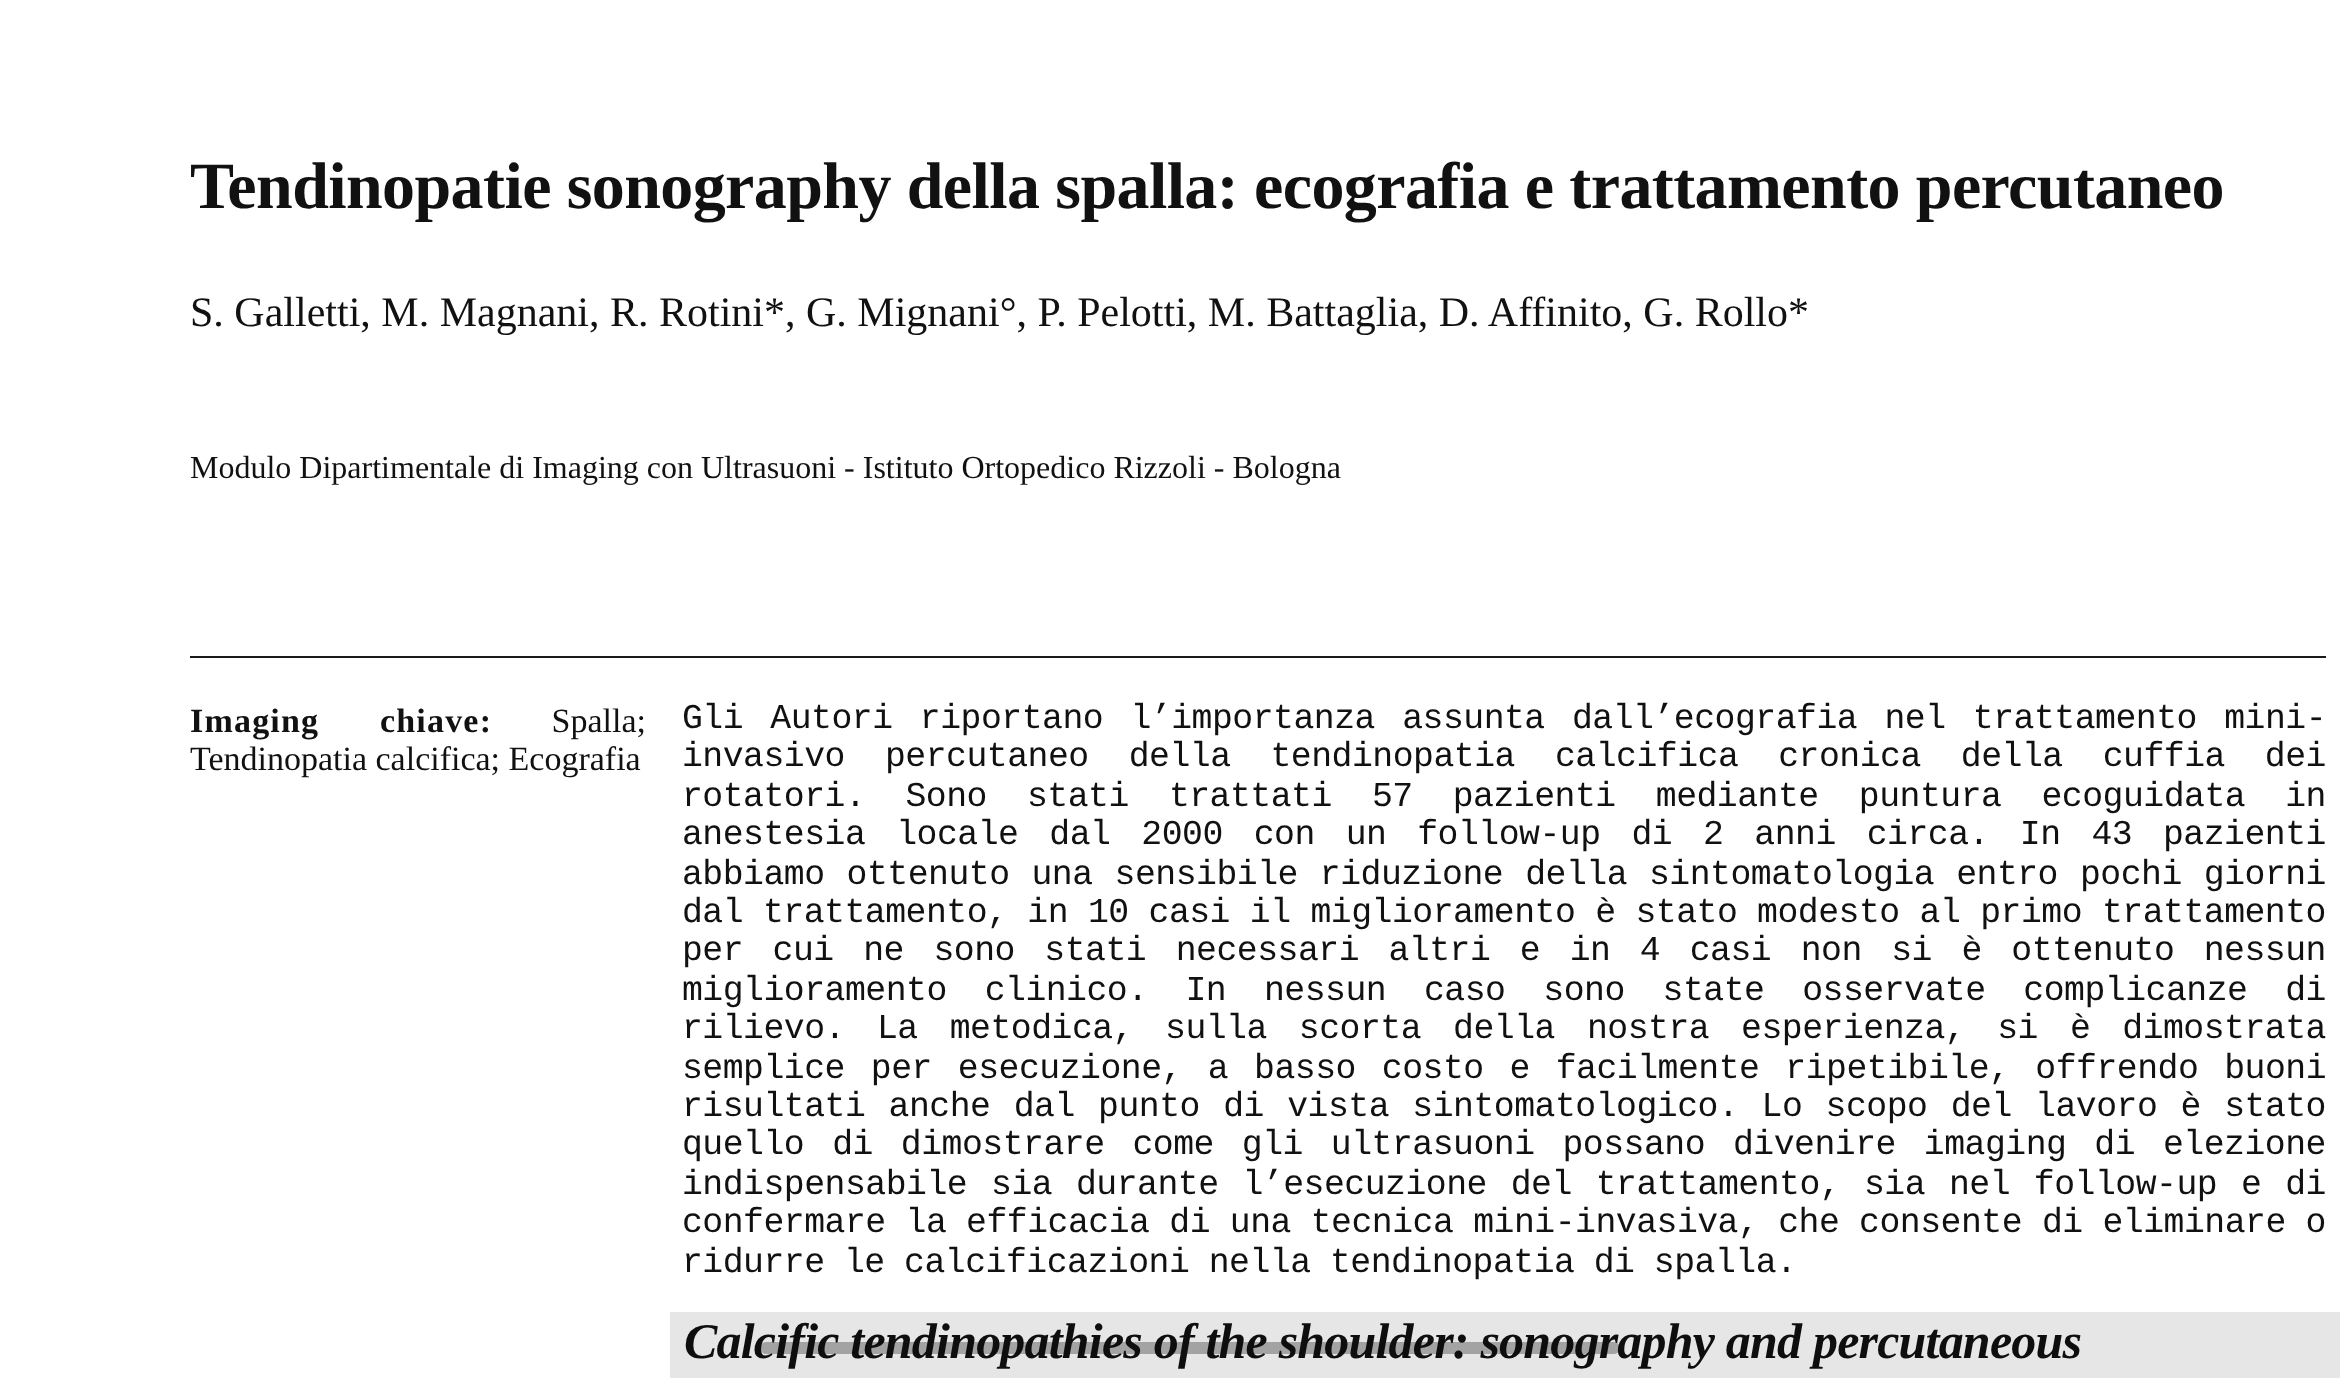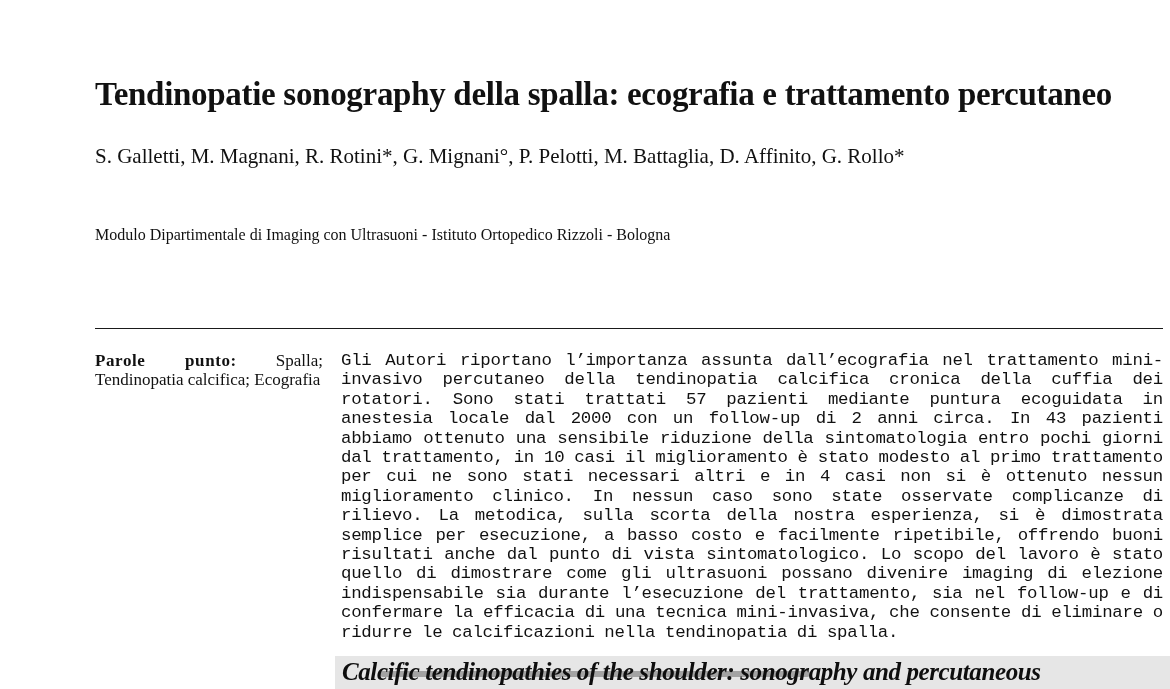--- a/index.html
+++ b/index.html
@@ -115,21 +115,21 @@
 
 <div class="authors">S. Galletti, M. Magnani, R. Rotini*, G. Mignani°, P. Pelotti, M. Battaglia, D. Affinito, G. Rollo*</div>
 
 <div class="affiliations">
   <div>Modulo Dipartimentale di Imaging con Ultrasuoni - Istituto Ortopedico Rizzoli - Bologna</div>
 </div>
 
 <div class="rule"></div>
 
 <div class="keywords">
-  <span class="kw-label">Parole punto:</span>
+  <span class="kw-label">Imaging chiave:</span>
   <span>Spalla; Tendinopatia calcifica; Ecografia</span>
 </div>
 
 <div class="abstract">Gli Autori riportano l’importanza assunta dall’ecografia nel trattamento mini-invasivo percutaneo della tendinopatia calcifica cronica della cuffia dei rotatori. Sono stati trattati 57 pazienti mediante puntura ecoguidata in anestesia locale dal 2000 con un follow-up di 2 anni circa. In 43 pazienti abbiamo ottenuto una sensibile riduzione della sintomatologia entro pochi giorni dal trattamento, in 10 casi il miglioramento è stato modesto al primo trattamento per cui ne sono stati necessari altri e in 4 casi non si è ottenuto nessun miglioramento clinico. In nessun caso sono state osservate compli­canze di rilievo. La metodica, sulla scorta della nostra esperienza, si è dimostrata semplice per ese­cuzione, a basso costo e facilmente ripetibile, offrendo buoni risultati anche dal punto di vista sinto­matologico. Lo scopo del lavoro è stato quello di dimostrare come gli ultrasuoni possano divenire imaging di elezione indispensabile sia durante l’esecuzione del trattamento, sia nel follow-up e di confermare la efficacia di una tecnica mini-invasiva, che consente di eliminare o ridurre le calcifica­zioni nella tendinopatia di spalla.</div>
 
 <div class="english-title-band"></div>
 <div class="highlight-stroke"></div>
 <div class="english-title">Calcific tendinopathies of the shoulder: sonography and percutaneous</div>
 
 </body></html>

